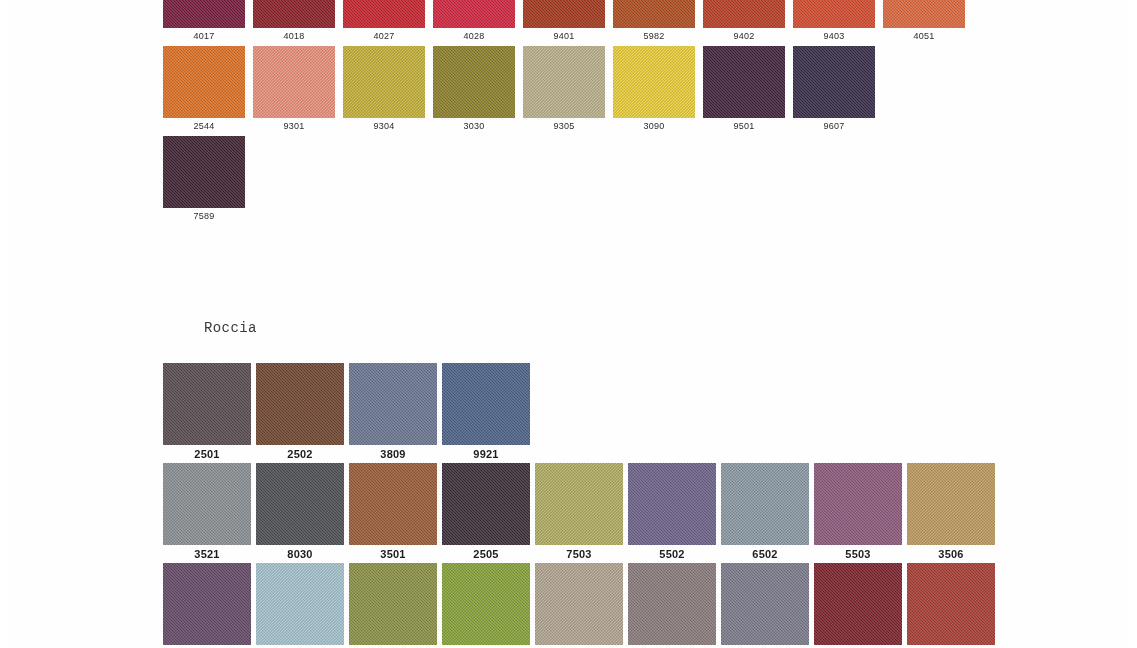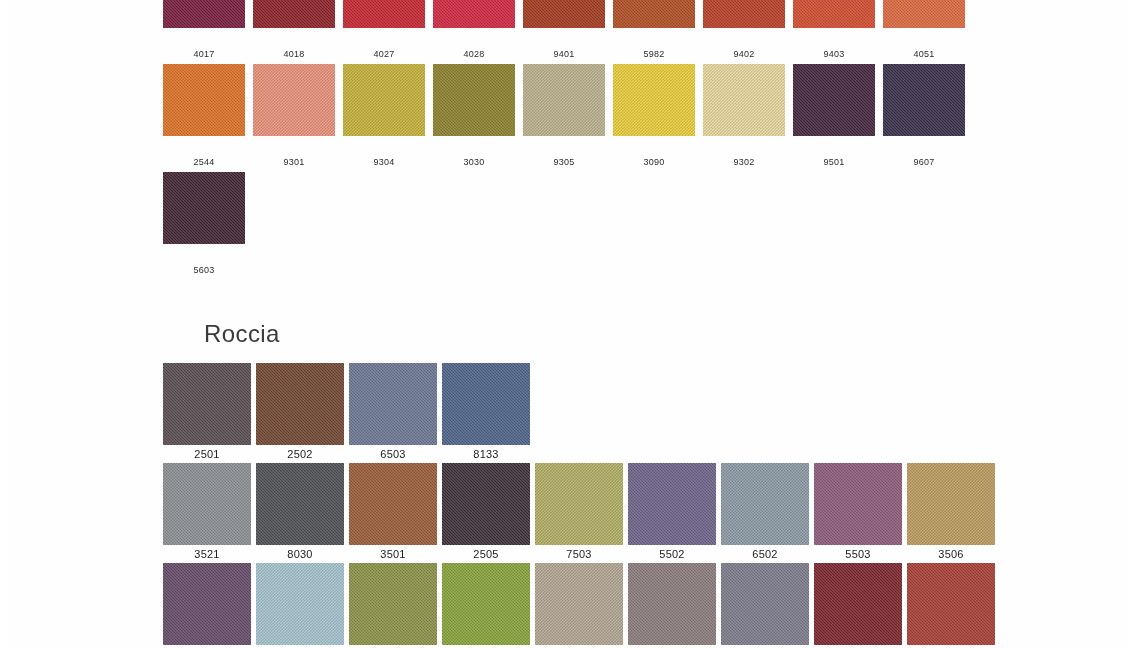--- a/index.html
+++ b/index.html
@@ -64,43 +64,43 @@
       repeating-linear-gradient(-45deg, rgba(0,0,0,0.14) 0 1px, rgba(0,0,0,0.00) 1px 2px);
     background-size: 3px 3px, 3px 3px;
     pointer-events: none;
   }
 
   .code {
     text-align: center;
     font-size: 9px;
     color: #2b2b2b;
     letter-spacing: 0.2px;
-    padding-top: 21px;
+    padding-top: 3px;
     line-height: 11px;
     font-family: "Liberation Sans", sans-serif;
   }
 
   .group-title {
     position: absolute;
     left: 196px;
-    font-size: 24px;
+    font-size: 14px;
     color: #3a3a3a;
-    font-family: Liberation Sans, sans-serif;
+    font-family: Liberation Mono, monospace;
     letter-spacing: 0.4px;
   }
 
   
   #group-top { top: -44px; }
   
   #roccia-title { top: 320px; }
   #group-roccia { top: 363px; }
 
   .roccia .chip { width: 88px; height: 82px; }
   .roccia .cell { width: 88px; }
-  .roccia .row { gap: 5px; margin-bottom: 3px; }
+  .roccia .row { gap: 5px; margin-bottom: 3px; font-weight: bold; }
   .roccia .code { font-size: 11px; color: #1d1d1d; padding-top: 4px; }
 </style>
 </head>
 <body>
 
 <div class="page">
   <div class="sheet">
 
     <div class="swatch-grid" id="group-top">
         <div class="row">
@@ -160,59 +160,55 @@
           </div>
           <div class="cell">
             <div class="chip" style="background: rgb(189, 179, 140);"></div>
             <div class="code">9305</div>
           </div>
           <div class="cell">
             <div class="chip" style="background: rgb(240, 210, 53);"></div>
             <div class="code">3090</div>
           </div>
           <div class="cell">
-            <div class="chip" style="background: rgb(236, 220, 158);"></div>
-            <div class="code">9302</div>
-          </div>
-          <div class="cell">
             <div class="chip" style="background: rgb(65, 33, 58);"></div>
             <div class="code">9501</div>
           </div>
           <div class="cell">
             <div class="chip" style="background: rgb(52, 42, 69);"></div>
             <div class="code">9607</div>
           </div>
         </div>
         <div class="row">
           <div class="cell">
             <div class="chip" style="background: rgb(62, 32, 48);"></div>
-            <div class="code">5603</div>
+            <div class="code">7589</div>
           </div>
         </div>
       </div>
 
     <div class="group-title" id="roccia-title">Roccia</div>
 
     <div class="swatch-grid roccia" id="group-roccia">
         <div class="row">
           <div class="cell">
             <div class="chip" style="background: rgb(86, 74, 78);"></div>
             <div class="code">2501</div>
           </div>
           <div class="cell">
             <div class="chip" style="background: rgb(113, 68, 45);"></div>
             <div class="code">2502</div>
           </div>
           <div class="cell">
             <div class="chip" style="background: rgb(106, 118, 147);"></div>
-            <div class="code">6503</div>
+            <div class="code">3809</div>
           </div>
           <div class="cell">
             <div class="chip" style="background: rgb(74, 98, 137);"></div>
-            <div class="code">8133</div>
+            <div class="code">9921</div>
           </div>
         </div>
         <div class="row">
           <div class="cell">
             <div class="chip" style="background: rgb(139, 144, 149);"></div>
             <div class="code">3521</div>
           </div>
           <div class="cell">
             <div class="chip" style="background: rgb(74, 77, 82);"></div>
             <div class="code">8030</div>

